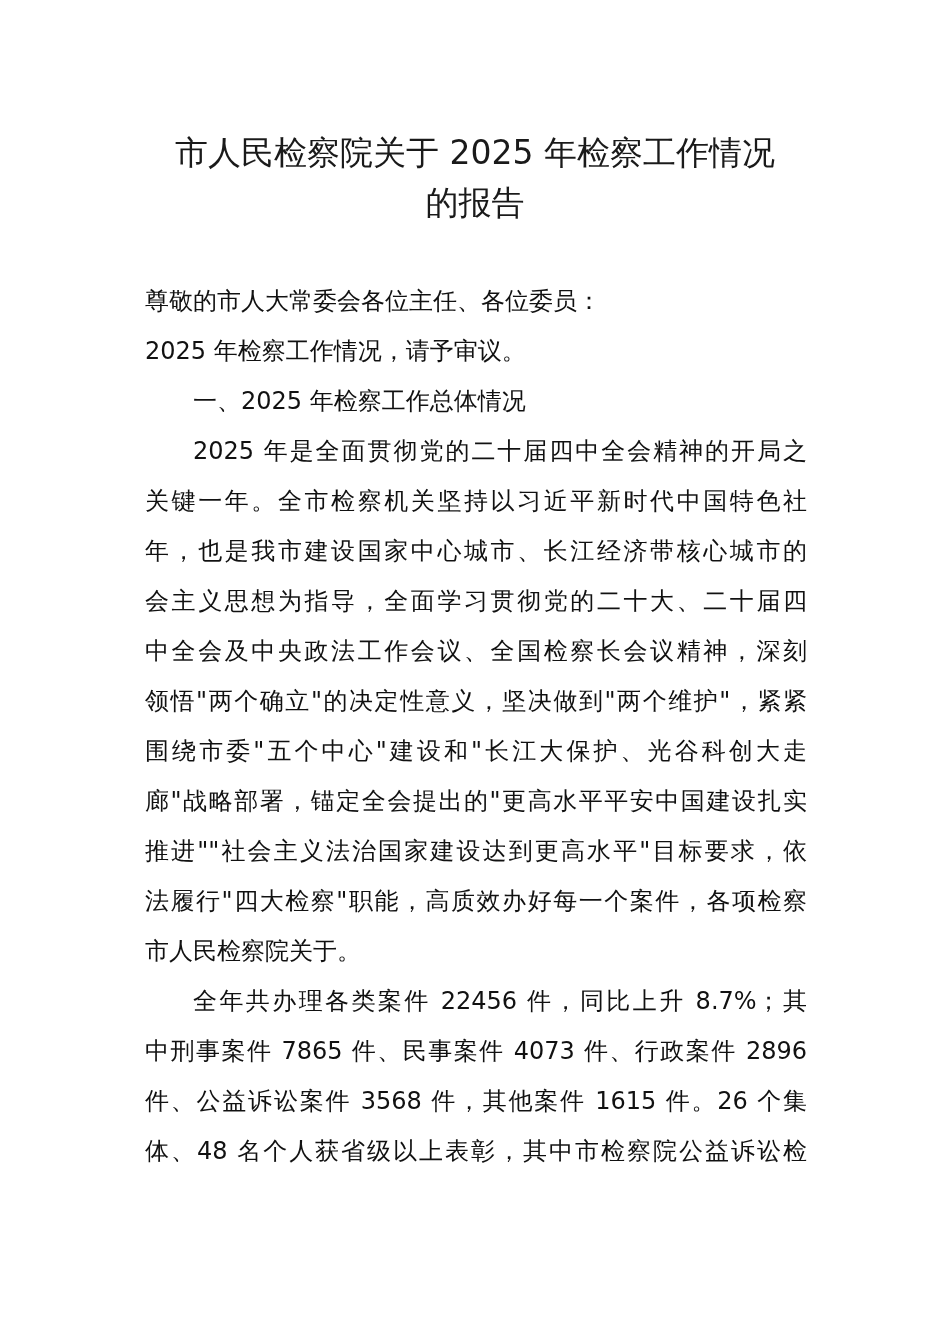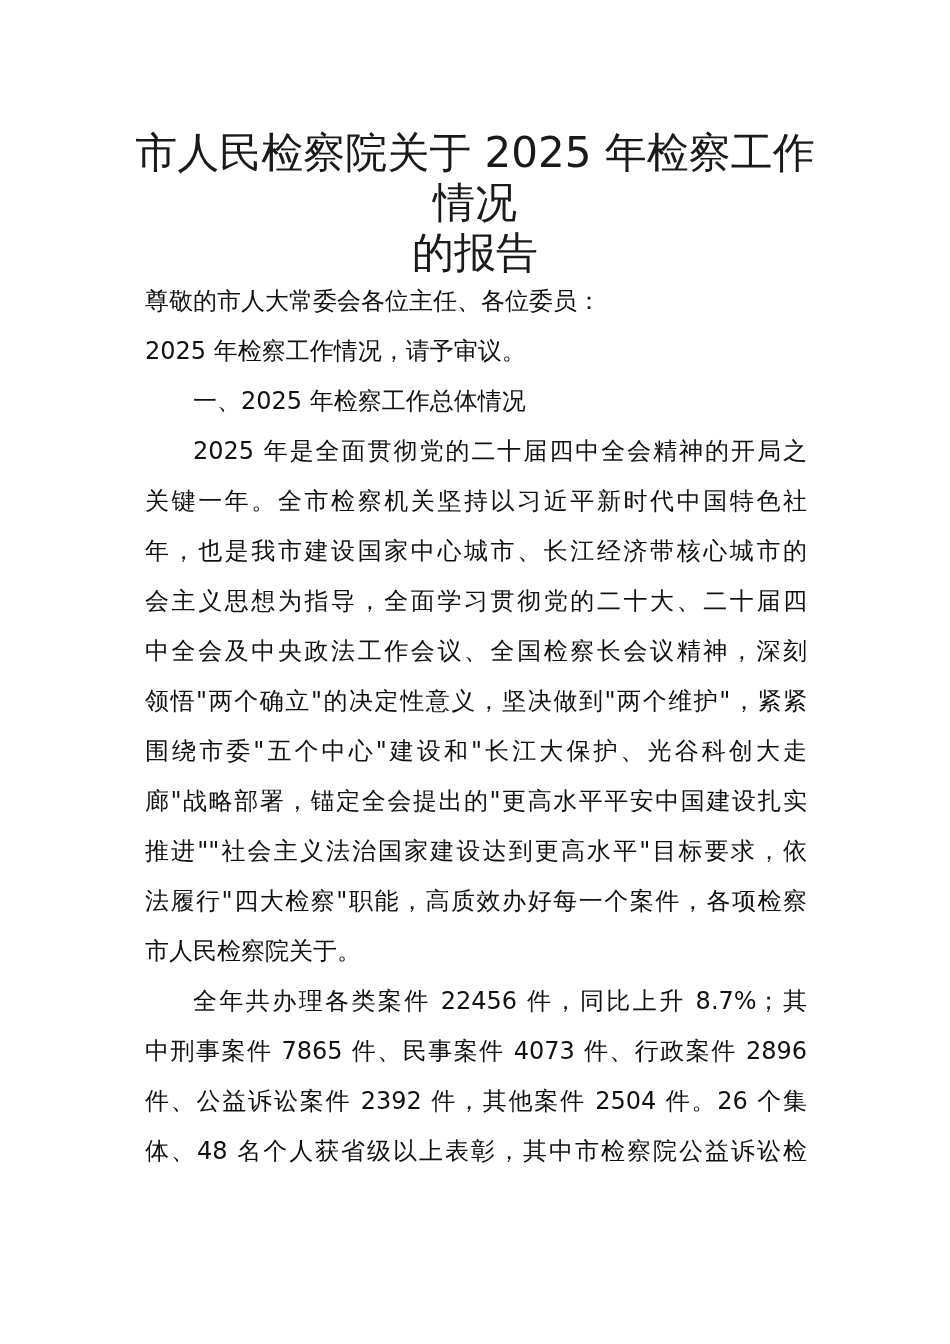--- a/index.html
+++ b/index.html
@@ -1,20 +1,20 @@
 <!DOCTYPE html>
 <html><head>
   <meta charset="utf-8">
   <style>
     html, body { margin:0; padding:0; background:#ffffff; }
     body { width:950px; height:1344px; overflow:hidden; position:relative;
            font-family:"DejaVu Sans", sans-serif; color:#111; }
     .page { position:absolute; left:0; top:0; width:950px; height:1344px; }
     .title { position:absolute; left:120px; width:710px; top:128px;
-             text-align:center; font-size:42px; line-height:50px; color:#1a1a1a; }
+             text-align:center; font-size:33px; line-height:50px; color:#1a1a1a; }
     .body { position:absolute; left:145px; width:662px; top:281px; font-size:24px; }
     .line { height:50px; line-height:40px; white-space:nowrap; overflow:visible; }
     .indent { padding-left:48px; }
     .justify { text-align:justify; text-align-last:justify; }
     .h1 { font-size:24px; }
   </style>
 </head>
 <body>
 
 <div class="page">
@@ -34,17 +34,17 @@
         <div class="line justify">会主义思想为指导，全面学习贯彻党的二十大、二十届四</div>
         <div class="line justify">中全会及中央政法工作会议、全国检察长会议精神，深刻</div>
         <div class="line justify">领悟"两个确立"的决定性意义，坚决做到"两个维护"，紧紧</div>
         <div class="line justify">围绕市委"五个中心"建设和"长江大保护、光谷科创大走</div>
         <div class="line justify">廊"战略部署，锚定全会提出的"更高水平平安中国建设扎实</div>
         <div class="line justify">推进""社会主义法治国家建设达到更高水平"目标要求，依</div>
         <div class="line justify">法履行"四大检察"职能，高质效办好每一个案件，各项检察</div>
         <div class="line">市人民检察院关于。</div>
         <div class="line indent justify">全年共办理各类案件 22456 件，同比上升 8.7%；其</div>
         <div class="line justify">中刑事案件 7865 件、民事案件 4073 件、行政案件 2896</div>
-        <div class="line justify">件、公益诉讼案件 2392 件，其他案件 2504 件。26 个集</div>
+        <div class="line justify">件、公益诉讼案件 3568 件，其他案件 1615 件。26 个集</div>
         <div class="line justify">体、48 名个人获省级以上表彰，其中市检察院公益诉讼检</div>
       </div>
   </div>
 </div>
 
 </body></html>

